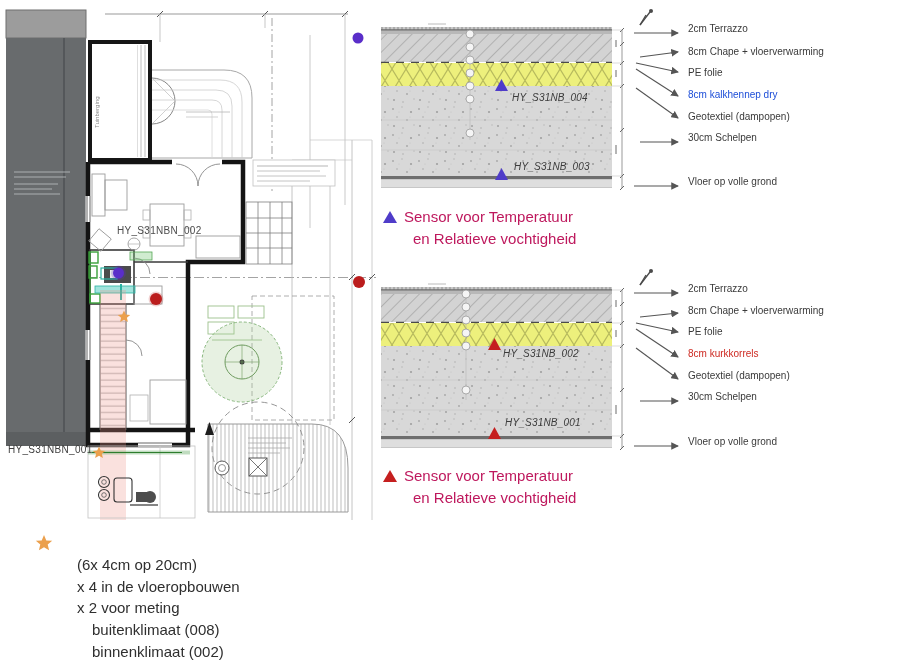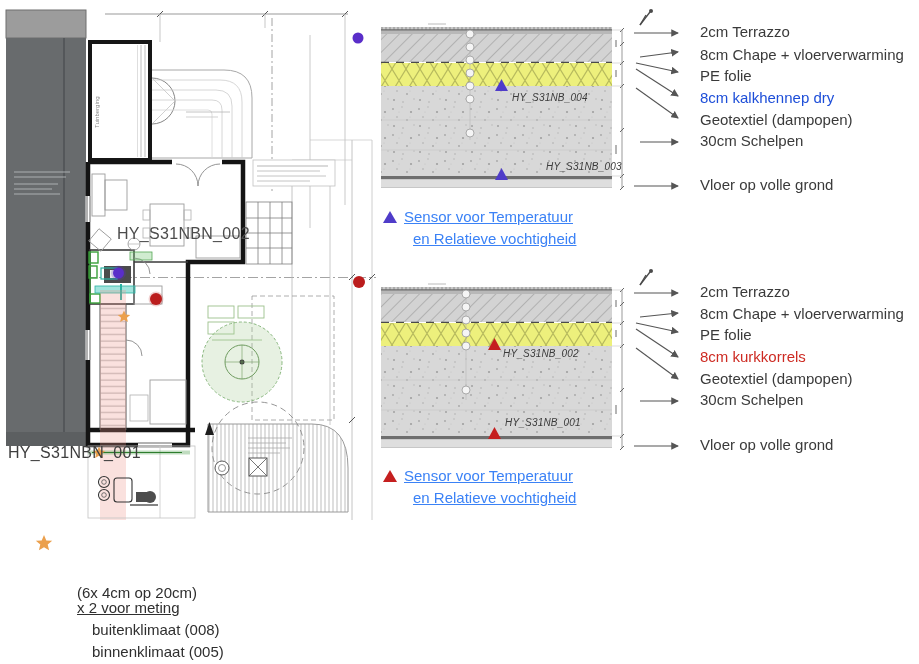--- a/index.html
+++ b/index.html
@@ -1,25 +1,25 @@
 <!DOCTYPE html>
 <html><head>
 <meta charset="utf-8">
 <style>
   html,body{margin:0;padding:0;background:#ffffff;}
   .stage{position:relative;width:919px;height:664px;background:#fff;overflow:hidden;
          font-family:"Liberation Sans",sans-serif;}
   .gfx{position:absolute;left:0;top:0;}
   .t{position:absolute;white-space:nowrap;color:#3a3a3a;line-height:1.15;}
-  .layer-label{font-size:15px;color:#3a3a3a;margin-left:12px;}
+  .layer-label{font-size:10px;color:#3a3a3a;}
   .hl-purple{color:#1d4ed8;}
   .hl-red{color:#cd2a22;}
   .sensor-label{font-size:10px;color:#3c3c3c;letter-spacing:.2px;font-style:italic;}
-  .legend-line{font-size:15px;color:#3b82f6;text-decoration:underline;}
-  .plan-label{font-size:16px;color:#4c4c4c;letter-spacing:.3px;}
+  .legend-line{font-size:15px;color:#be185d;}
+  .plan-label{font-size:10px;color:#4c4c4c;letter-spacing:.3px;}
   .tx-line{font-size:15px;color:#2f2f2f;}
 </style>
 </head>
 <body>
 
 <div class="stage">
 
 <svg class="gfx" width="919" height="664" viewBox="0 0 919 664">
   <defs>
     <pattern id="chapeHatch" width="9" height="9" patternUnits="userSpaceOnUse" patternTransform="rotate(45)">
@@ -388,21 +388,21 @@
     <polygon points="383,482 397,482 390,470" fill="#c51f1f"></polygon>
   </g>
 
   <polygon points="44,535 46.3,540.4 52.2,540.8 47.7,544.6 49.1,550.3 44,547.2 38.9,550.3 40.3,544.6 35.8,540.8 41.7,540.4" fill="#eba04d"></polygon>
 </svg>
 
 <div class="t plan-label" style="left:117px;top:225px;">HY_S31NBN_002</div>
 <div class="t plan-label" style="left:8px;top:444px;color:#3e3e3e;">HY_S31NBN_001</div>
 
 <div class="t sensor-label" style="left:512px;top:92px;">HY_S31NB_004</div>
-<div class="t sensor-label" style="left:514px;top:161px;margin-left:32px;">HY_S31NB_003</div>
+<div class="t sensor-label" style="left:514px;top:161px;">HY_S31NB_003</div>
 
 <div class="t layer-label" style="left:688px;top:23px;">2cm Terrazzo</div>
 <div class="t layer-label" style="left:688px;top:46px;">8cm Chape + vloerverwarming</div>
 <div class="t layer-label" style="left:688px;top:67px;">PE folie</div>
 <div class="t layer-label hl-purple" style="left:688px;top:89px;">8cm kalkhennep dry</div>
 <div class="t layer-label" style="left:688px;top:111px;">Geotextiel (dampopen)</div>
 <div class="t layer-label" style="left:688px;top:132px;">30cm Schelpen</div>
 <div class="t layer-label" style="left:688px;top:176px;">Vloer op volle grond</div>
 
 <div class="t legend-line" style="left:404px;top:208px;">Sensor voor Temperatuur</div>
@@ -415,18 +415,19 @@
 <div class="t layer-label" style="left:688px;top:305px;">8cm Chape + vloerverwarming</div>
 <div class="t layer-label" style="left:688px;top:326px;">PE folie</div>
 <div class="t layer-label hl-red" style="left:688px;top:348px;">8cm kurkkorrels</div>
 <div class="t layer-label" style="left:688px;top:370px;">Geotextiel (dampopen)</div>
 <div class="t layer-label" style="left:688px;top:391px;">30cm Schelpen</div>
 <div class="t layer-label" style="left:688px;top:436px;">Vloer op volle grond</div>
 
 <div class="t legend-line" style="left:404px;top:467px;">Sensor voor Temperatuur</div>
 <div class="t legend-line" style="left:413px;top:489px;">en Relatieve vochtigheid</div>
 
-<div class="t tx-line" style="left:77px;top:556px;margin-top:28px;">(6x 4cm op 20cm)</div>
-<div class="t tx-line" style="left:77px;top:599px;text-decoration:underline;">x 2 voor meting</div>
+<div class="t tx-line" style="left:77px;top:556px;">(6x 4cm op 20cm)</div>
+<div class="t tx-line" style="left:77px;top:578px;">x 4 in de vloeropbouwen</div>
+<div class="t tx-line" style="left:77px;top:599px;">x 2 voor meting</div>
 <div class="t tx-line" style="left:92px;top:621px;">buitenklimaat (008)</div>
-<div class="t tx-line" style="left:92px;top:643px;">binnenklimaat (005)</div>
+<div class="t tx-line" style="left:92px;top:643px;">binnenklimaat (002)</div>
 
 </div>
 
 </body></html>

